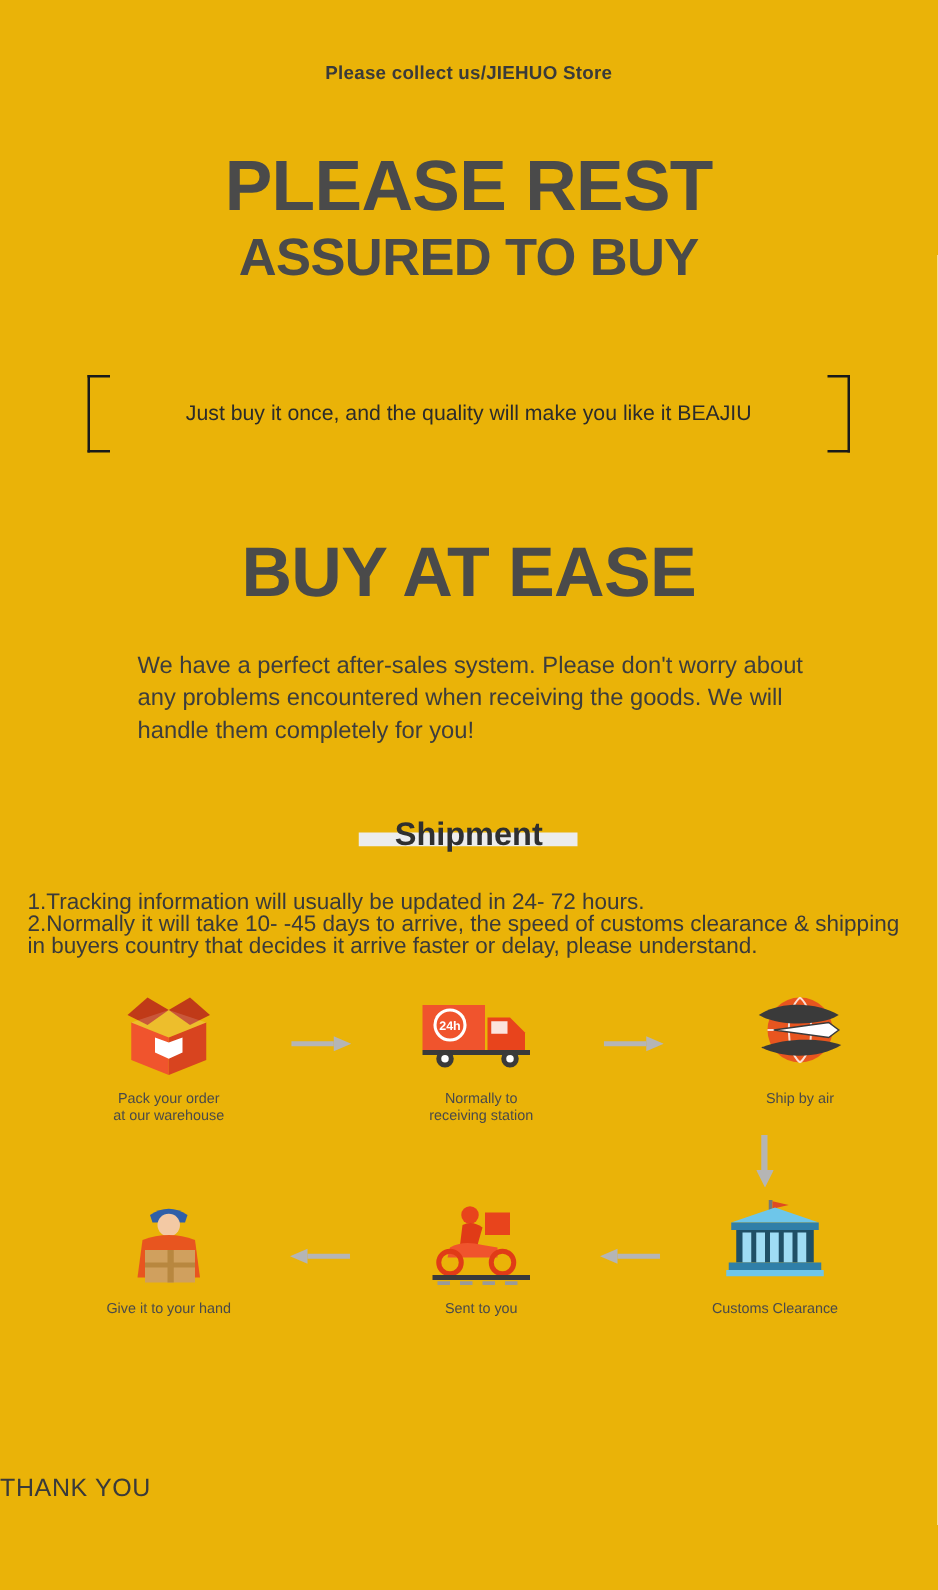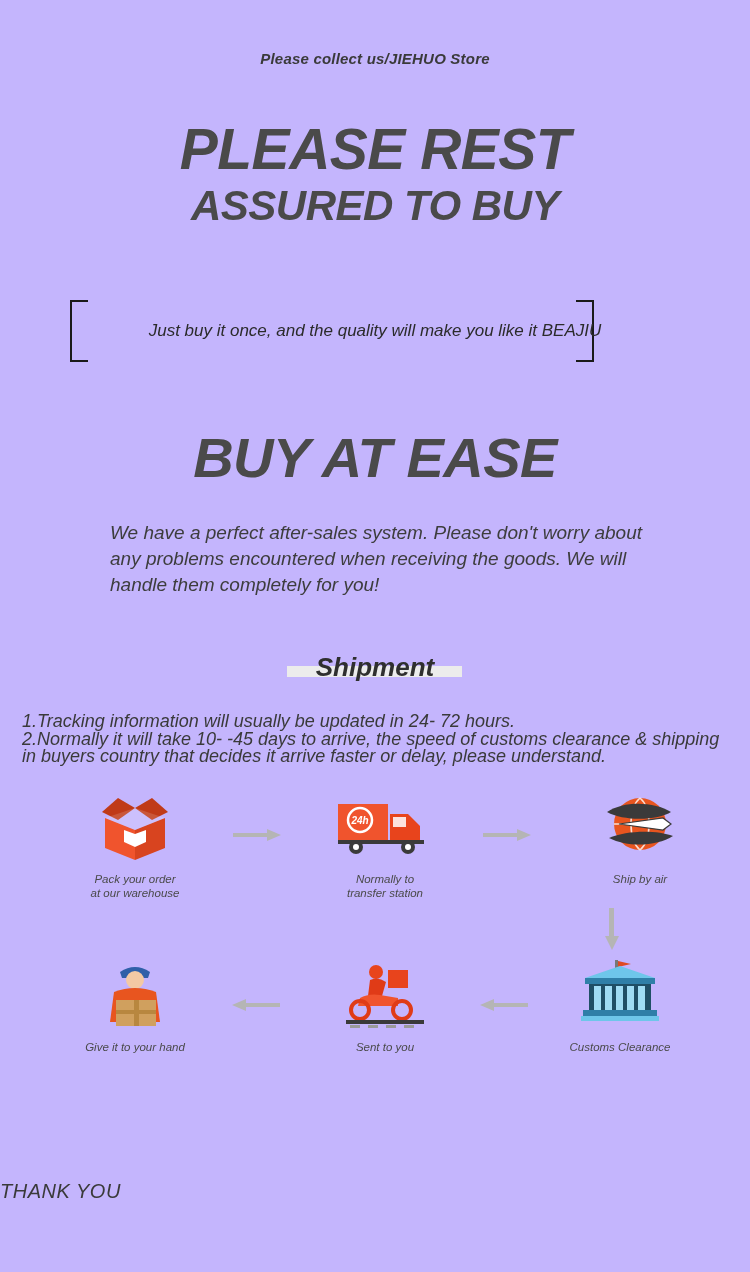--- a/index.html
+++ b/index.html
@@ -8,22 +8,21 @@
     height: 1272px;
     background: #ffffff;
     font-family: "Liberation Sans", sans-serif;
     color: #333333;
     overflow: hidden;
   }
   .page {
     position: relative;
     width: 750px;
     height: 1272px;
-    background: #c4b5fd;
-    font-style: italic;
+    background: #eab308;
   }
 
   
   .collect-line {
     position: absolute;
     top: 50px;
     left: 0;
     width: 750px;
     text-align: center;
     font-size: 15px;
@@ -52,21 +51,21 @@
     display: block;
     font-size: 42px;
     line-height: 52px;
   }
 
   
   .quote-wrap {
     position: absolute;
     top: 300px;
     left: 70px;
-    width: 524px;
+    width: 610px;
     height: 62px;
   }
   .quote-wrap .br {
     position: absolute;
     top: 0;
     width: 18px;
     height: 62px;
     border-top: 2px solid #1a1a1a;
     border-bottom: 2px solid #1a1a1a;
   }
@@ -272,21 +271,21 @@
           <rect x="63" y="27" width="13" height="10" fill="#ffffff" opacity="0.85"></rect>
           <rect x="8" y="50" width="86" height="4" fill="#3a3a3a"></rect>
           <circle cx="26" cy="57" r="7" fill="#3a3a3a"></circle>
           <circle cx="26" cy="57" r="3" fill="#ffffff"></circle>
           <circle cx="78" cy="57" r="7" fill="#3a3a3a"></circle>
           <circle cx="78" cy="57" r="3" fill="#ffffff"></circle>
         </svg>
       </div>
       <div class="cap">
         <div>Normally to</div>
-        <div>transfer station</div>
+        <div>receiving station</div>
       </div>
     </div>
 
     <div class="arrow" id="a2">
       <svg width="48" height="14" viewBox="0 0 48 14">
         <rect x="0" y="5" width="34" height="4" fill="#b5b5b5"></rect>
         <polygon points="34,1 48,7 34,13" fill="#b5b5b5"></polygon>
       </svg>
     </div>
 

